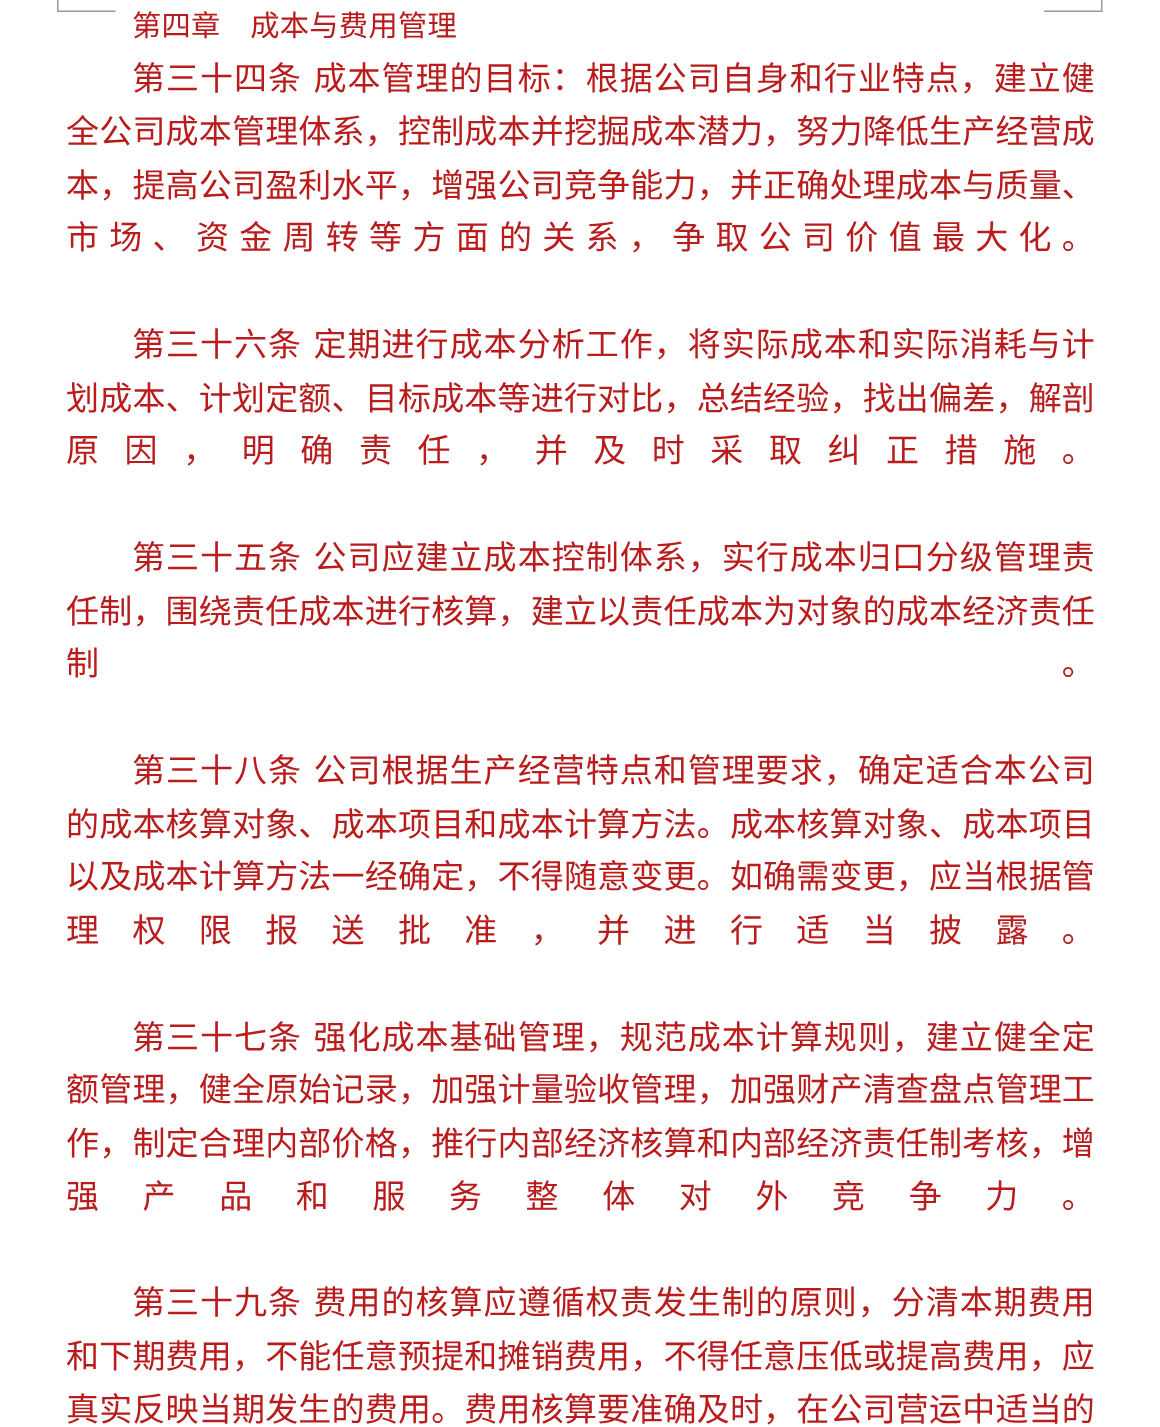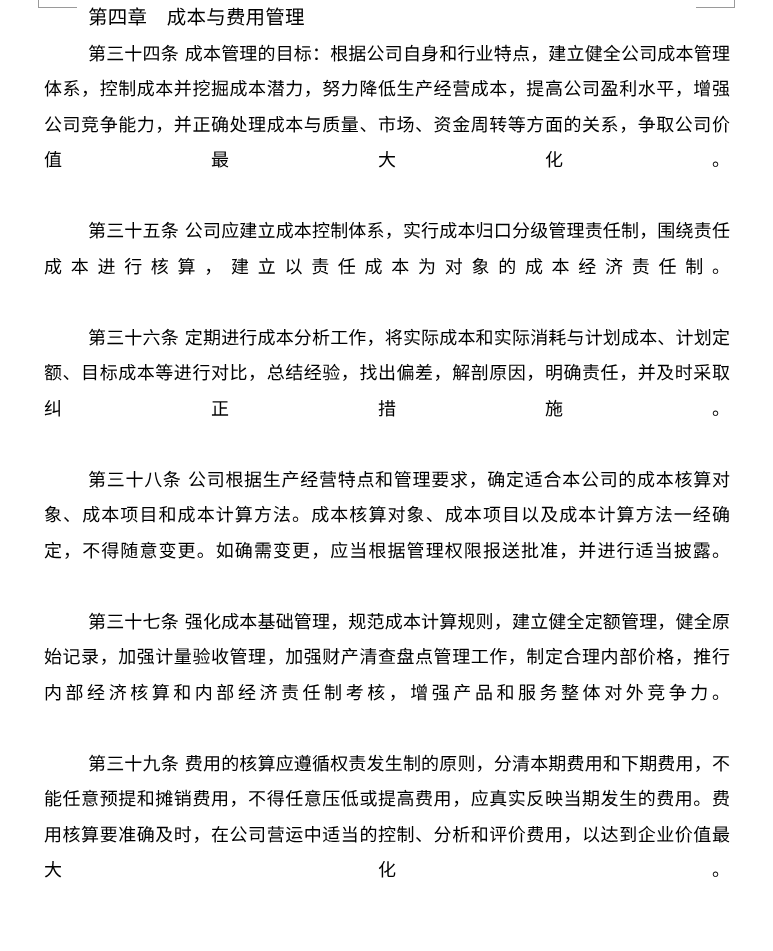--- a/index.html
+++ b/index.html
@@ -9,21 +9,21 @@
     background: #ffffff;
   }
 
   .page {
     position: relative;
     width: 773px;
     height: 951px;
     background: #ffffff;
     overflow: hidden;
     font-family: "DejaVu Serif", "Liberation Serif", serif;
-    color: #000000;
+    color: #b91c1c;
     -webkit-font-smoothing: none;
   }
 
   
   .crop-mark {
     position: absolute;
     width: 38px;
     height: 7px;
     border-style: solid;
     border-color: #9a9a9a;
@@ -58,21 +58,21 @@
     line-height: 35.5px;
     font-weight: normal;
     text-indent: 44px;
     letter-spacing: 0.2px;
     white-space: pre;
   }
 
   .article {
     margin: 0;
     padding: 0;
-    font-size: 18px;
+    font-size: 22px;
     line-height: 35.5px;
     text-indent: 44px;
     text-align: justify;
     text-justify: inter-ideograph;
     letter-spacing: 0.1px;
     word-break: break-all;
   }
 
   
   .article::after {
@@ -88,23 +88,23 @@
 
   <div class="crop-mark tl"></div>
   <div class="crop-mark tr"></div>
 
   <div class="doc-body">
 
     <h1 class="chapter-heading">第四章　成本与费用管理</h1>
 
     <p class="article">第三十四条 成本管理的目标：根据公司自身和行业特点，建立健全公司成本管理体系，控制成本并挖掘成本潜力，努力降低生产经营成本，提高公司盈利水平，增强公司竞争能力，并正确处理成本与质量、市场、资金周转等方面的关系，争取公司价值最大化。</p>
 
+    <p class="article">第三十六条 定期进行成本分析工作，将实际成本和实际消耗与计划成本、计划定额、目标成本等进行对比，总结经验，找出偏差，解剖原因，明确责任，并及时采取纠正措施。</p>
+
     <p class="article">第三十五条 公司应建立成本控制体系，实行成本归口分级管理责任制，围绕责任成本进行核算，建立以责任成本为对象的成本经济责任制。</p>
-
-    <p class="article">第三十六条 定期进行成本分析工作，将实际成本和实际消耗与计划成本、计划定额、目标成本等进行对比，总结经验，找出偏差，解剖原因，明确责任，并及时采取纠正措施。</p>
 
     <p class="article">第三十八条 公司根据生产经营特点和管理要求，确定适合本公司的成本核算对象、成本项目和成本计算方法。成本核算对象、成本项目以及成本计算方法一经确定，不得随意变更。如确需变更，应当根据管理权限报送批准，并进行适当披露。</p>
 
     <p class="article">第三十七条 强化成本基础管理，规范成本计算规则，建立健全定额管理，健全原始记录，加强计量验收管理，加强财产清查盘点管理工作，制定合理内部价格，推行内部经济核算和内部经济责任制考核，增强产品和服务整体对外竞争力。</p>
 
     <p class="article">第三十九条 费用的核算应遵循权责发生制的原则，分清本期费用和下期费用，不能任意预提和摊销费用，不得任意压低或提高费用，应真实反映当期发生的费用。费用核算要准确及时，在公司营运中适当的控制、分析和评价费用，以达到企业价值最大化。</p>
 
   </div>
 </div>
 

